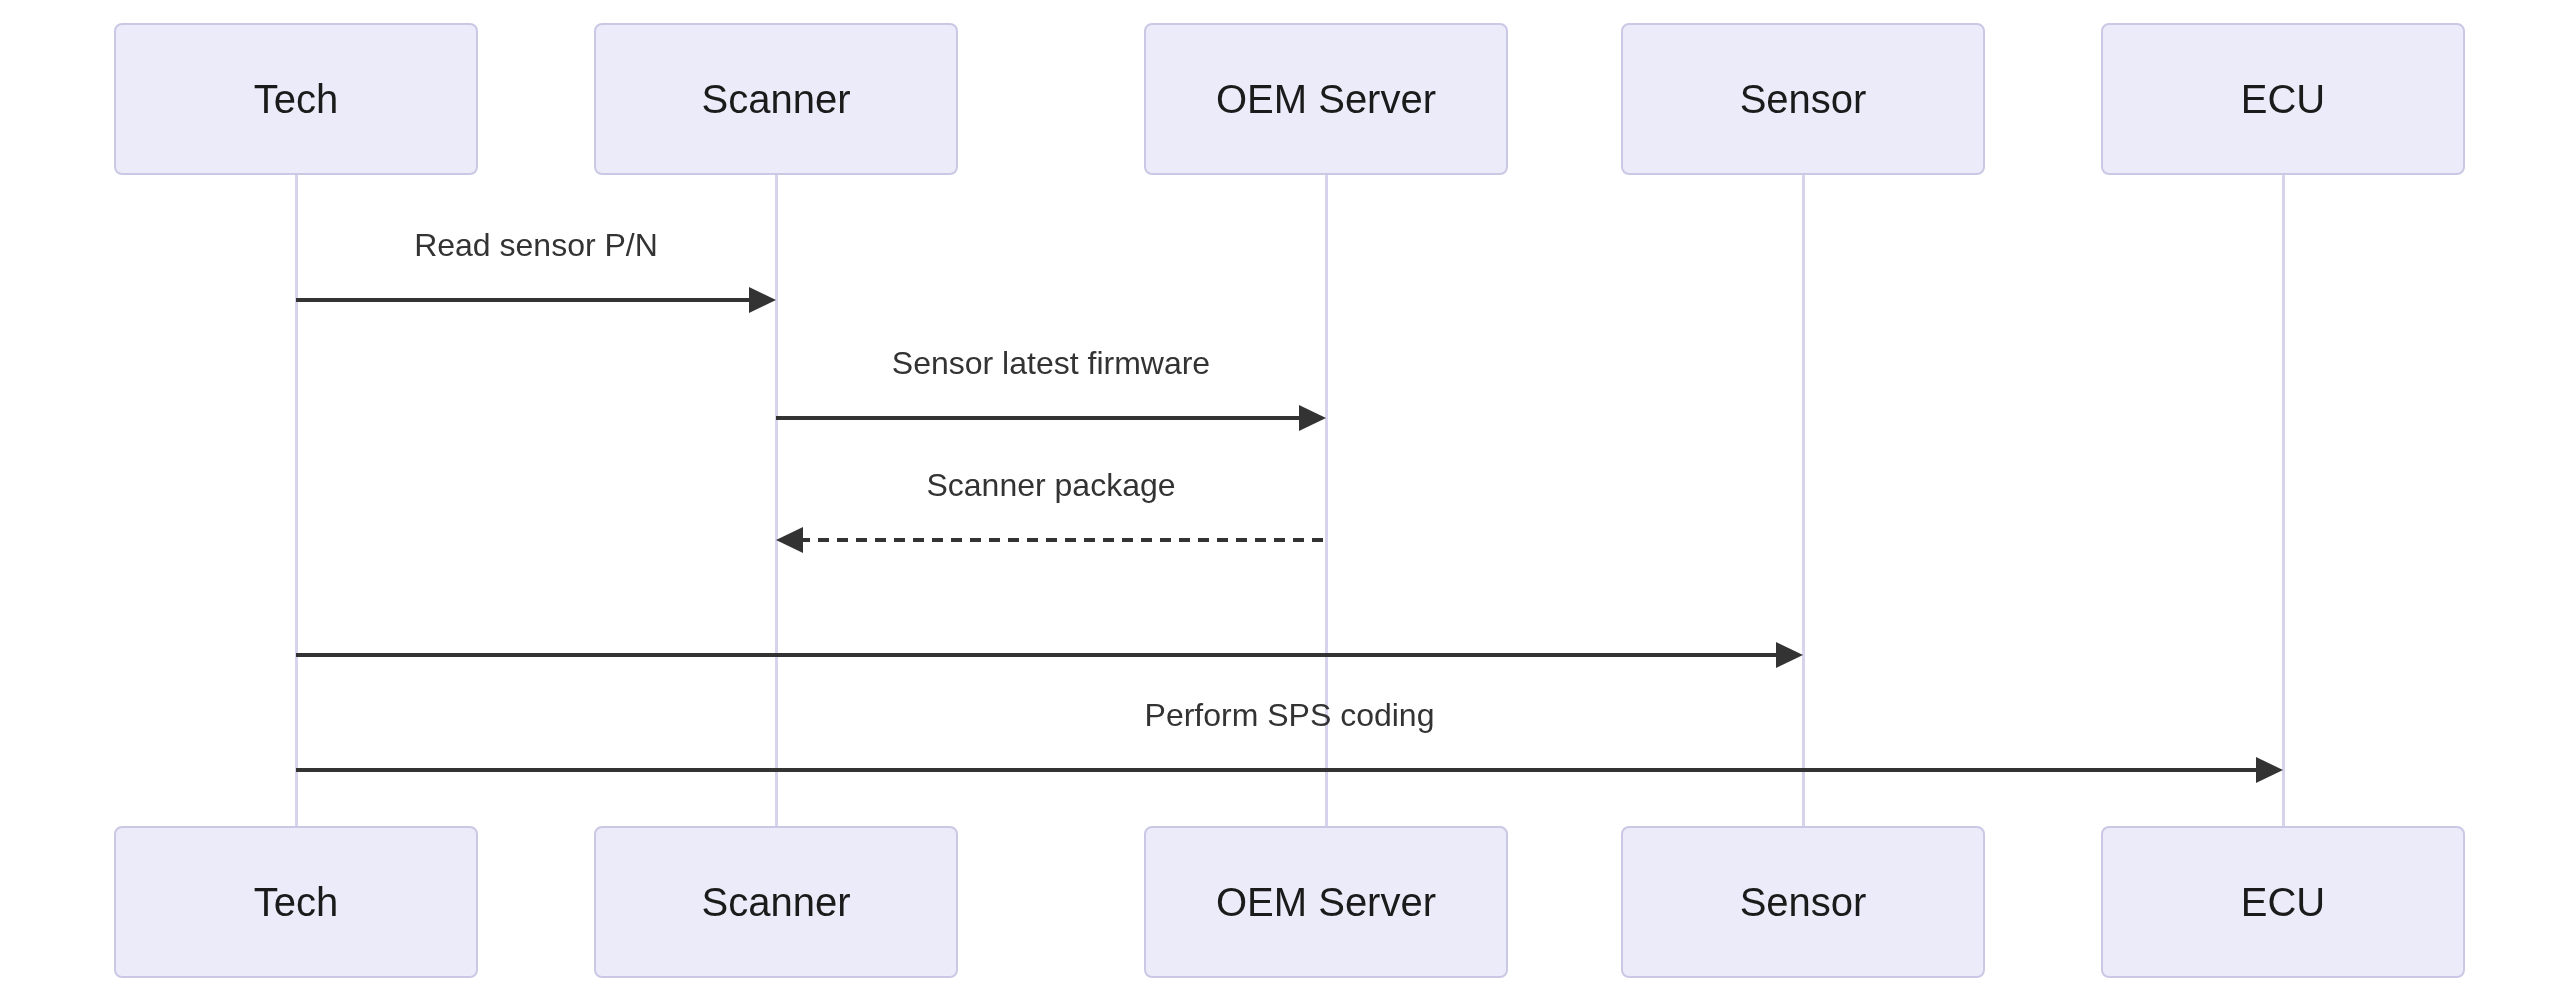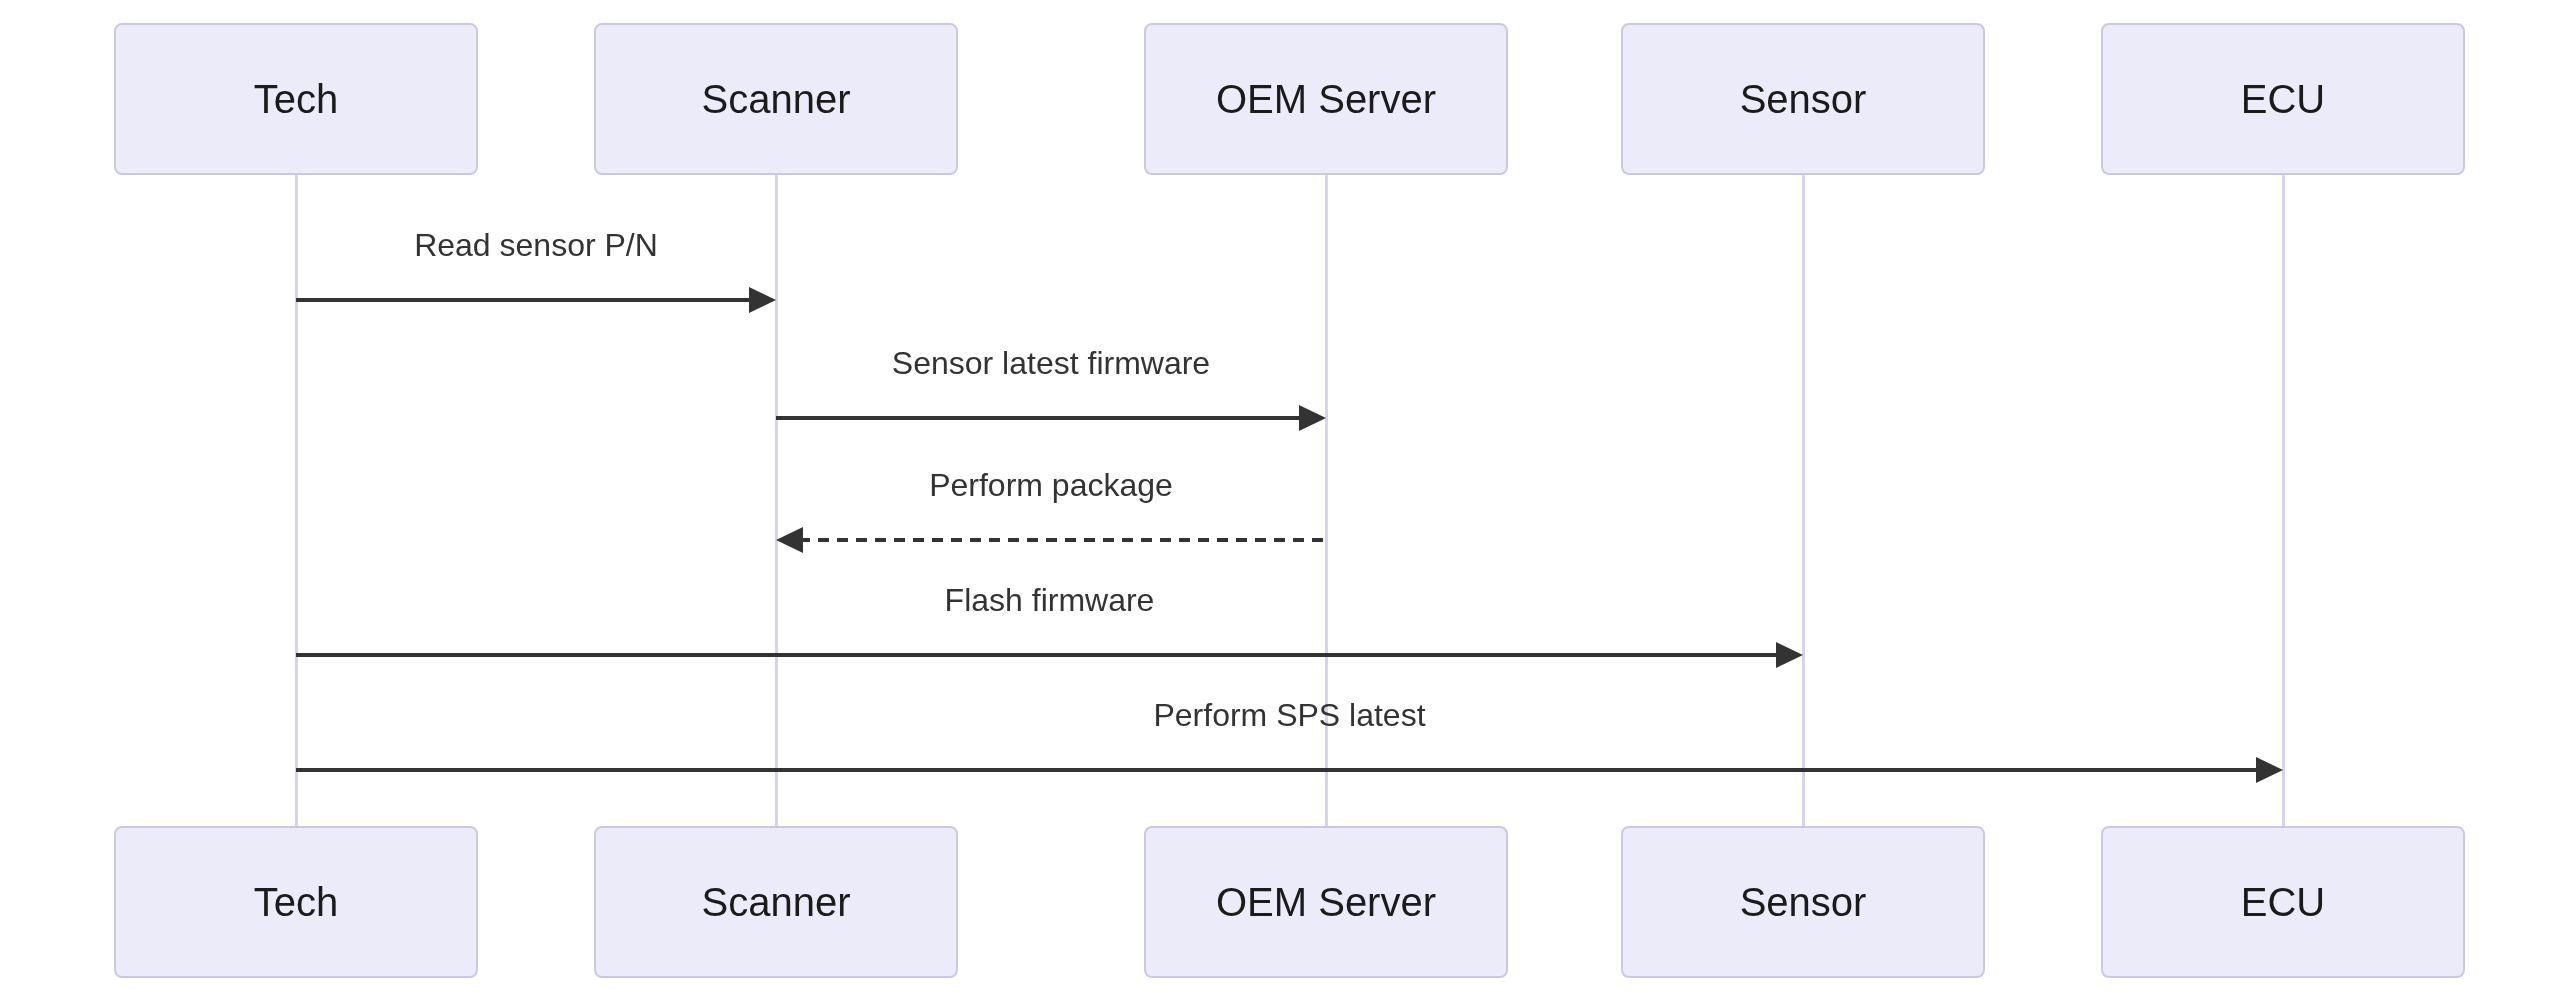--- a/index.html
+++ b/index.html
@@ -103,22 +103,21 @@
     </div>
     <div class="actor-box" style="left: 2101px; top: 826px; width: 364px; height: 152px;">
       <span class="actor-label">ECU</span>
     </div>
     <div class="msg-label" style="left: 536px; top: 220px;">Read sensor P/N</div>
     <div class="msg-line" style="left: 296px; top: 298px; width: 457px;"></div>
     <div class="arrowhead right" style="left: 749px; top: 287px;"></div>
     <div class="msg-label" style="left: 1051px; top: 338px;">Sensor latest firmware</div>
     <div class="msg-line" style="left: 776px; top: 416px; width: 527px;"></div>
     <div class="arrowhead right" style="left: 1299px; top: 405px;"></div>
-    <div class="msg-label" style="left: 1051px; top: 460px;">Perform package</div>
+    <div class="msg-label" style="left: 1051px; top: 460px;">Scanner package</div>
     <div class="msg-line dashed" style="left: 799px; top: 538px; width: 527px;"></div>
     <div class="arrowhead left" style="left: 776px; top: 527px;"></div>
-    <div class="msg-label" style="left: 1049.5px; top: 575px;">Flash firmware</div>
     <div class="msg-line" style="left: 296px; top: 653px; width: 1484px;"></div>
     <div class="arrowhead right" style="left: 1776px; top: 642px;"></div>
-    <div class="msg-label" style="left: 1289.5px; top: 690px;">Perform SPS latest</div>
+    <div class="msg-label" style="left: 1289.5px; top: 690px;">Perform SPS coding</div>
     <div class="msg-line" style="left: 296px; top: 768px; width: 1964px;"></div>
     <div class="arrowhead right" style="left: 2256px; top: 757px;"></div>
   </div>
 
 </body></html>

